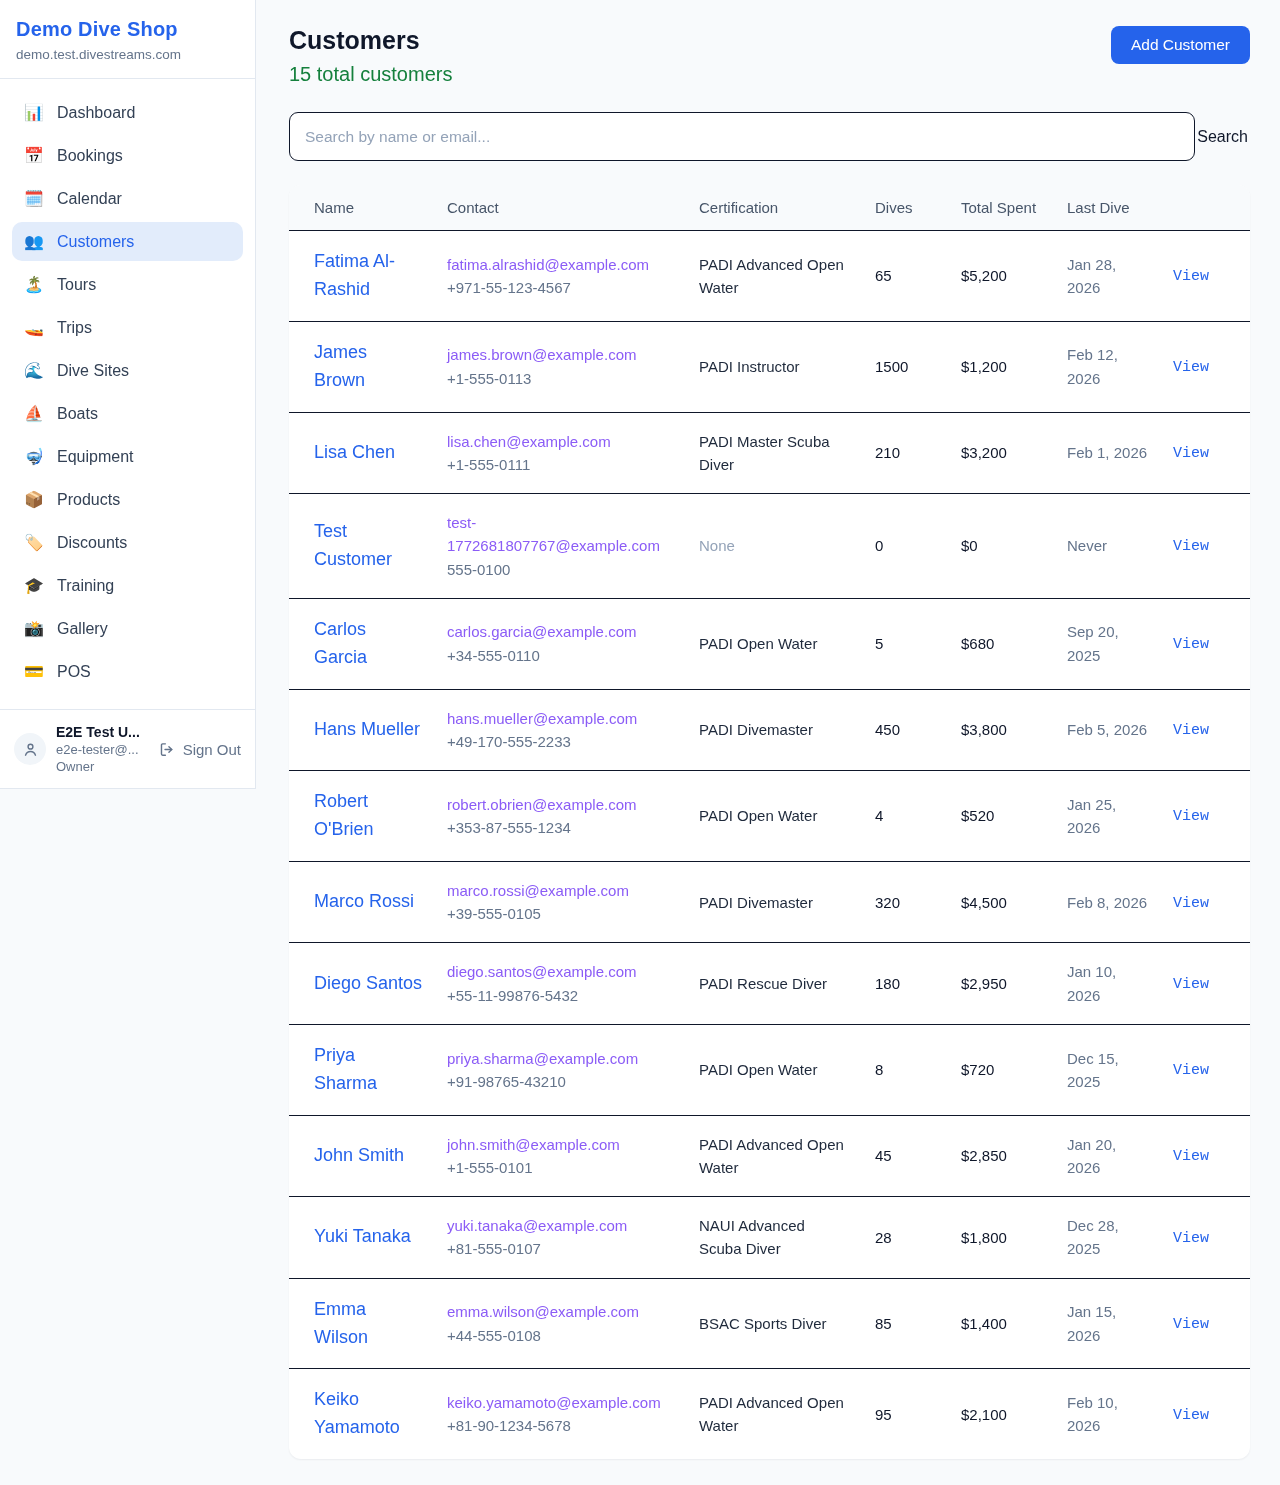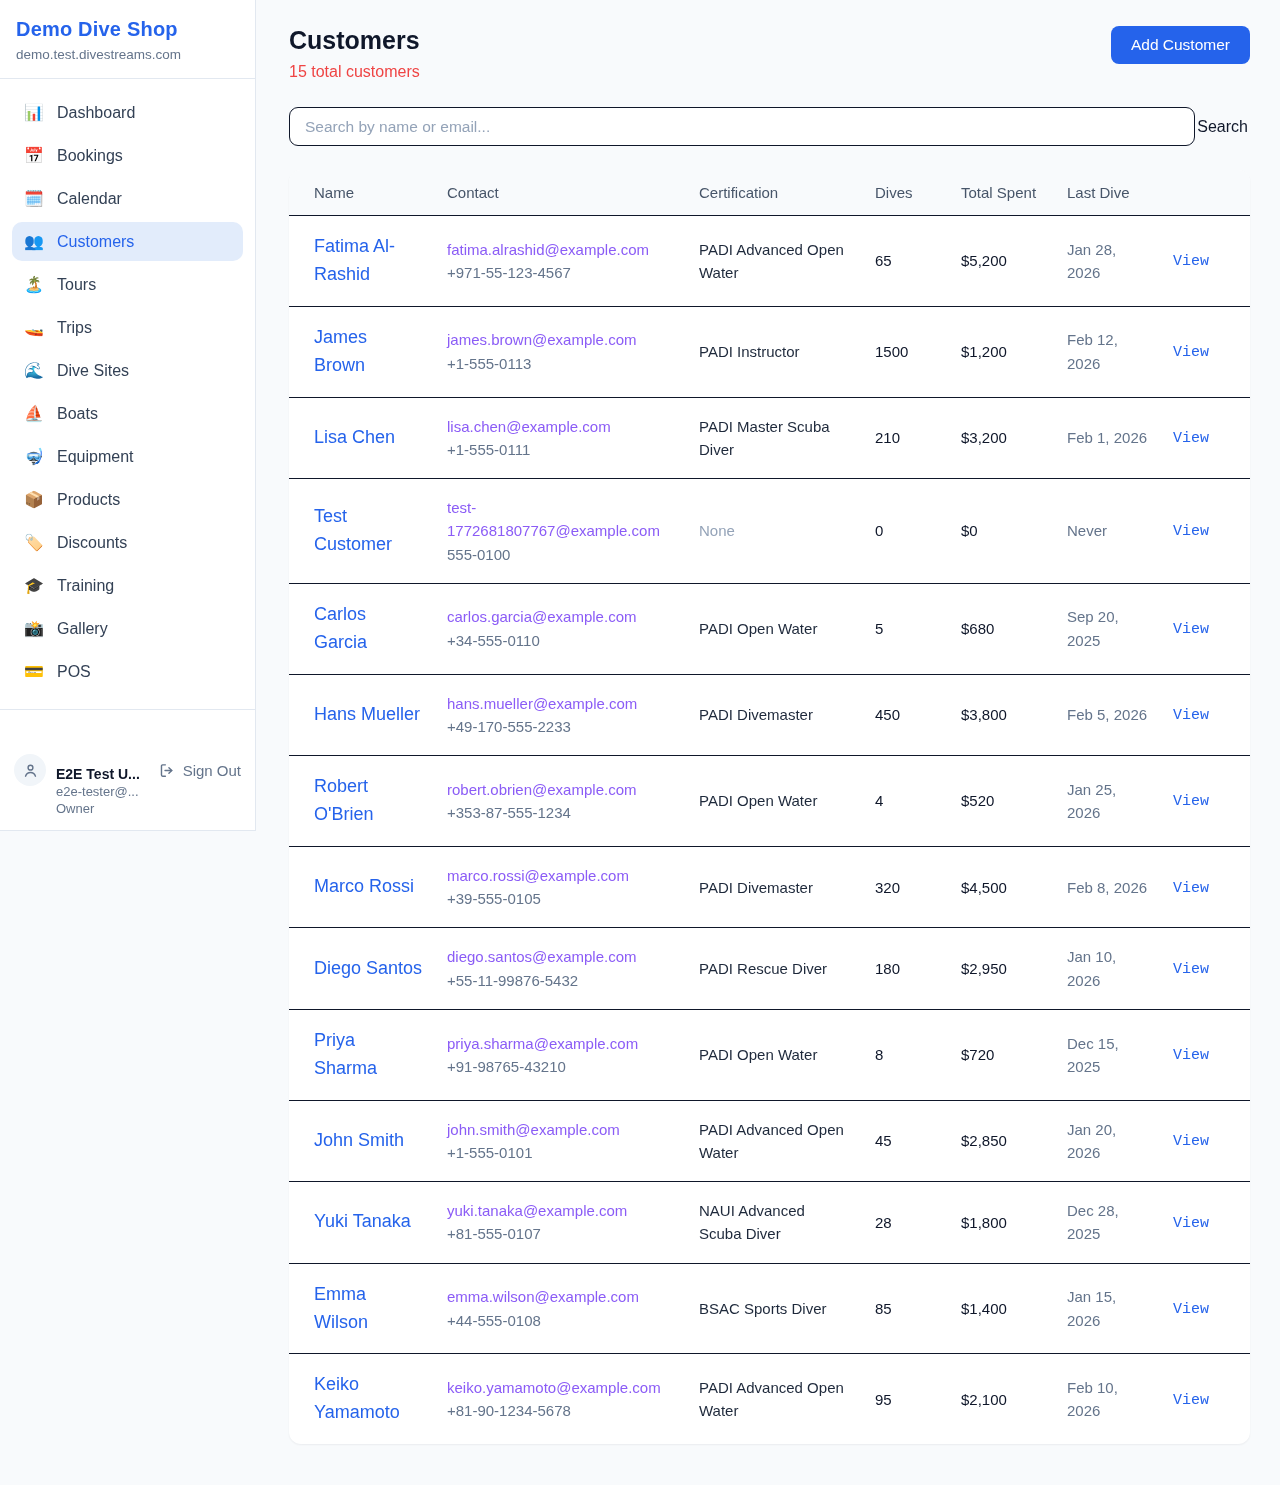--- a/index.html
+++ b/index.html
@@ -39,41 +39,41 @@
     border-top: 1px solid #e2e8f0;
     padding: 14px 14px;
     display: flex; align-items: center; gap: 10px;
   }
   .avatar {
     width: 32px; height: 32px; border-radius: 50%;
     background: #f1f5f9; color: #64748b;
     display: flex; align-items: center; justify-content: center;
     flex: 0 0 32px;
   }
-  .user-meta { min-width: 0; margin-top: 42px; }
+  .user-meta { min-width: 0; }
   .user-name { font-size: 14px; font-weight: bold; color: #0f172a; white-space: nowrap; }
   .user-email, .user-role { font-size: 13px; color: #64748b; margin-top: 2px; white-space: nowrap; }
   .signout {
     margin-left: auto; display: flex; align-items: flex-end; gap: 7px;
     color: #64748b; font-size: 15px; cursor: pointer; white-space: nowrap;
   }
 
   
   .main { flex: 1; padding: 26px 30px 24px 33px; min-width: 0; }
   .page-header { display: flex; align-items: flex-start; justify-content: space-between; }
   .page-title { font-size: 25px; font-weight: bold; color: #0f172a; }
-  .page-subtitle { font-size: 16px; color: #ef4444; margin-top: 8px; }
+  .page-subtitle { font-size: 20px; color: #15803d; margin-top: 8px; }
   .btn-primary {
     background: #2563eb; color: #fff; border: none; border-radius: 8px;
     font-size: 15.5px; font-family: inherit; padding: 10px 20px; cursor: pointer;
   }
 
   .search-row { display: flex; align-items: center; margin-top: 26px; }
   .search-input {
-    flex: 1; height: 39px; background: #fff;
+    flex: 1; height: 49px; background: #fff;
     border: 1px solid #0f172a; border-radius: 9px;
     padding: 0 15px; font-size: 15.5px; font-family: inherit; color: #0f172a;
   }
   .search-input::placeholder { color: #94a3b8; }
   .search-btn {
     background: none; border: none; font-family: inherit;
     color: #0f172a; font-size: 16px; padding: 6px 2px; cursor: pointer;
   }
 
   .table-card {

